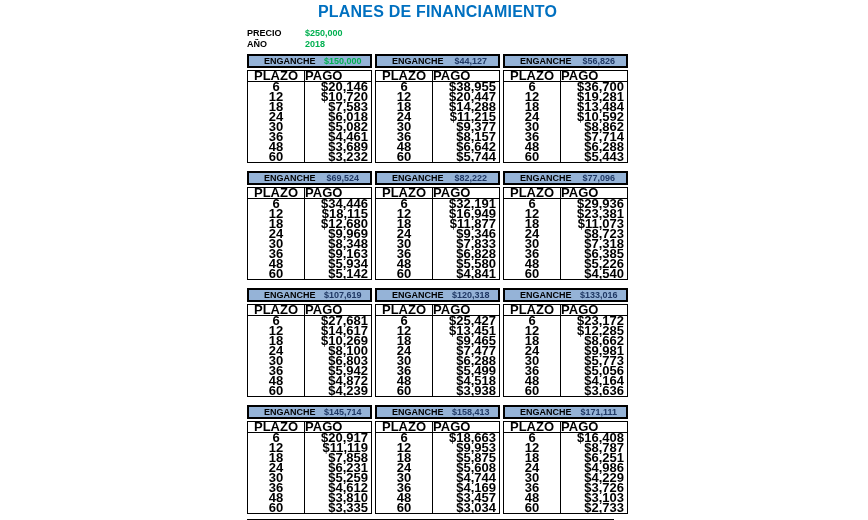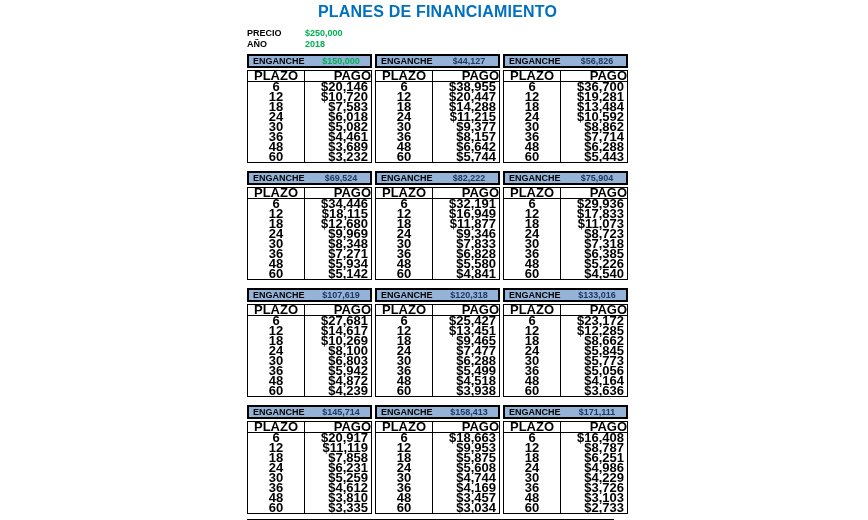--- a/index.html
+++ b/index.html
@@ -31,30 +31,30 @@
   .plans-grid{
     margin-top:4px;
     display:grid;grid-template-columns:repeat(3,125px);
     column-gap:3px;row-gap:8px;
   }
   .plan-header{
     display:flex;align-items:center;height:14px;
     background:var(--header-bg);border:2px solid #000;
     font-size:9px;line-height:10px;
   }
-  .eng-label{flex:0 0 52%;padding-left:4px;}
+  .eng-label{flex:0 0 52%;padding-left:15px;}
   .eng-value{flex:1;text-align:center;color:var(--navy);}
   .eng-value.green{color:var(--green);}
   .pay-table{
     margin-top:2px;width:100%;border-collapse:collapse;table-layout:fixed;
     font-size:13px;
   }
   .pay-table th,.pay-table td{font-weight:bold;height:10px;line-height:10px;padding:0;}
   .pay-table{border:1px solid #000;}
-  .pay-table th{border-bottom:1px solid #000;height:11px;text-align:right;}
+  .pay-table th{border-bottom:1px solid #000;height:11px;text-align:left;}
   .pay-table .col-plazo{width:46%;border-right:1px solid #000;text-align:center;}
   .pay-table .col-pago{width:54%;}
   .pay-table td.col-pago{text-align:right;padding-right:3px;}
   .banner{
     margin-top:5px;width:367px;height:15px;
     background:var(--banner-bg);border:2px solid #000;
     font-size:9px;line-height:11px;text-align:center;
     color:var(--banner-text);letter-spacing:.2px;
   }
 </style>
@@ -254,21 +254,21 @@
               <tr>
                 <td class="col-plazo">24</td>
                 <td class="col-pago">$9,969</td>
               </tr>
               <tr>
                 <td class="col-plazo">30</td>
                 <td class="col-pago">$8,348</td>
               </tr>
               <tr>
                 <td class="col-plazo">36</td>
-                <td class="col-pago">$7,271</td>
+                <td class="col-pago">$9,163</td>
               </tr>
               <tr>
                 <td class="col-plazo">48</td>
                 <td class="col-pago">$5,934</td>
               </tr>
               <tr>
                 <td class="col-plazo">60</td>
                 <td class="col-pago">$5,142</td>
               </tr>
             </tbody>
@@ -320,37 +320,37 @@
                 <td class="col-plazo">60</td>
                 <td class="col-pago">$4,841</td>
               </tr>
             </tbody>
           </table>
         </div>
 
         <div class="plan">
           <div class="plan-header">
             <span class="eng-label">ENGANCHE</span>
-            <span class="eng-value">$75,904</span>
+            <span class="eng-value">$77,096</span>
           </div>
           <table class="pay-table">
             <thead>
               <tr>
                 <th class="col-plazo">PLAZO</th>
                 <th class="col-pago">PAGO</th>
               </tr>
             </thead>
             <tbody>
               <tr>
                 <td class="col-plazo">6</td>
                 <td class="col-pago">$29,936</td>
               </tr>
               <tr>
                 <td class="col-plazo">12</td>
-                <td class="col-pago">$17,833</td>
+                <td class="col-pago">$23,381</td>
               </tr>
               <tr>
                 <td class="col-plazo">18</td>
                 <td class="col-pago">$11,073</td>
               </tr>
               <tr>
                 <td class="col-plazo">24</td>
                 <td class="col-pago">$8,723</td>
               </tr>
               <tr>
@@ -491,21 +491,21 @@
               <tr>
                 <td class="col-plazo">12</td>
                 <td class="col-pago">$12,285</td>
               </tr>
               <tr>
                 <td class="col-plazo">18</td>
                 <td class="col-pago">$8,662</td>
               </tr>
               <tr>
                 <td class="col-plazo">24</td>
-                <td class="col-pago">$5,845</td>
+                <td class="col-pago">$9,981</td>
               </tr>
               <tr>
                 <td class="col-plazo">30</td>
                 <td class="col-pago">$5,773</td>
               </tr>
               <tr>
                 <td class="col-plazo">36</td>
                 <td class="col-pago">$5,056</td>
               </tr>
               <tr>

